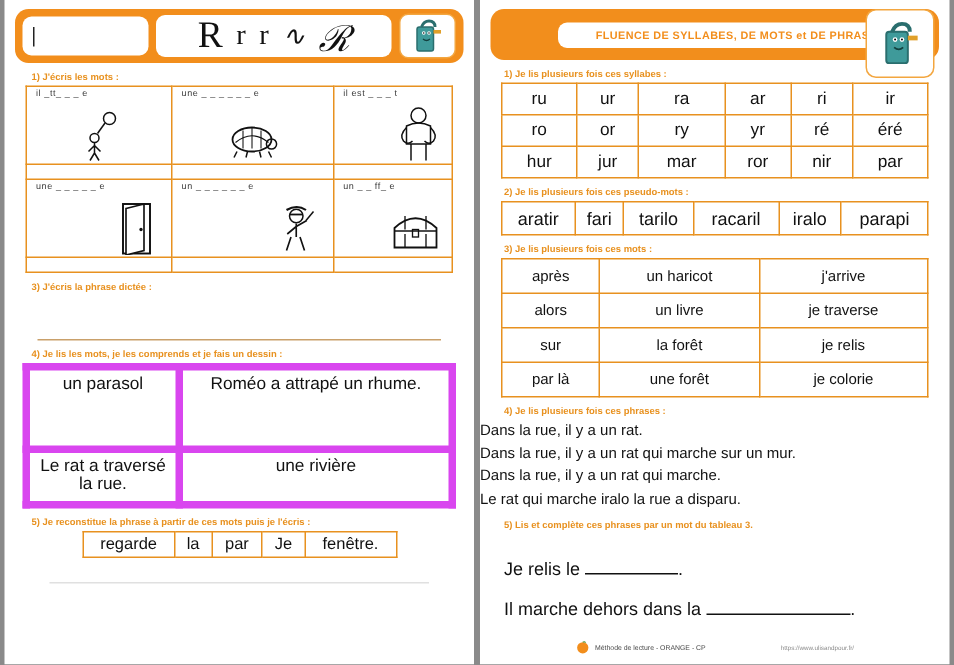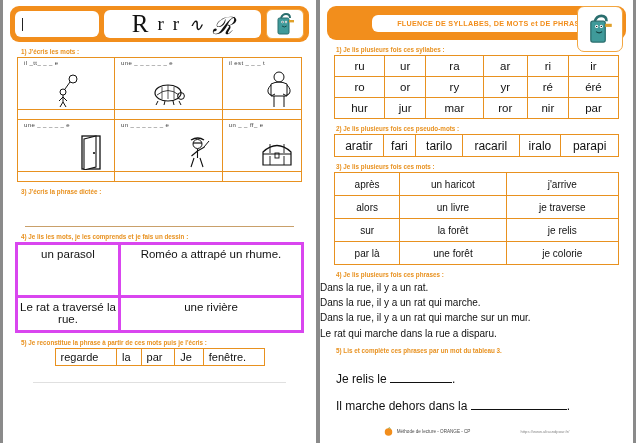--- a/index.html
+++ b/index.html
@@ -172,40 +172,40 @@
     border-bottom: 1px solid #c9a06a;
   }
 
   
   .wordbox {
     margin: 0 12px;
     border-collapse: collapse;
     width: calc(100% - 24px);
   }
   .wordbox td {
-    border: 3px solid #d946ef;
+    border: 5px solid #d946ef;
     text-align: center;
     font-size: 11.5px;
     color: #111;
     font-family: "Liberation Sans", sans-serif;
     padding: 3px 2px;
     margin-top: 24px;
   }
   .wb-tall { height: 44px; vertical-align: top; padding-top: 4px; }
   .wb-short { height: 26px; vertical-align: top; padding-top: 4px; }
 
   
   .recon {
     margin: 0 auto;
     border-collapse: collapse;
     width: 210px;
   }
   .recon td {
     border: 1px solid #E8911F;
-    text-align: left;
+    text-align: center;
     font-size: 11px;
     color: #111;
     padding: 2px 5px;
     white-space: nowrap;
   }
   .recon-line {
     margin: 16px 30px 0 30px;
     border-bottom: 1px solid #e0e0e0;
   }
 
@@ -494,23 +494,23 @@
         <td>par là</td>
         <td>une forêt</td>
         <td>je colorie</td>
       </tr>
     </tbody>
       </table>
 
     <div class="ex-label indent-r">4)  Je lis plusieurs fois ces phrases :</div>
     <div class="sentences">
       <div>Dans la rue, il y a un rat.</div>
+      <div>Dans la rue, il y a un rat qui marche sur un mur.</div>
       <div>Dans la rue, il y a un rat qui marche.</div>
-      <div>Dans la rue, il y a un rat qui marche sur un mur.</div>
-      <div>Le rat qui marche dans la rue a disparu.</div>
+      <div>Le rat qui marche iralo la rue a disparu.</div>
     </div>
 
     <div class="ex-label indent-r">5)  Lis et complète ces phrases par un mot du tableau 3.</div>
     <div class="complete-lines">
       <div>
         <span>Je relis le</span>
         <span class="blank-u blank-sm"></span><span>.</span>
       </div>
       <div>
         <span>Il marche dehors dans la</span>

